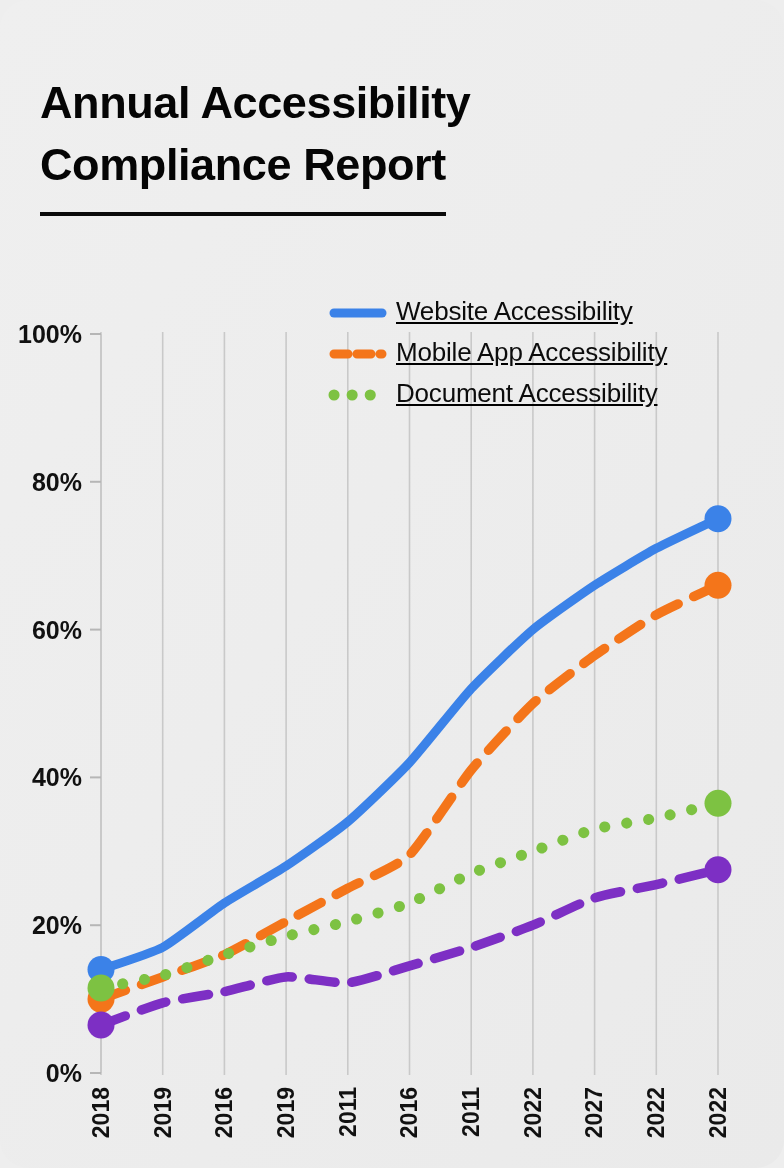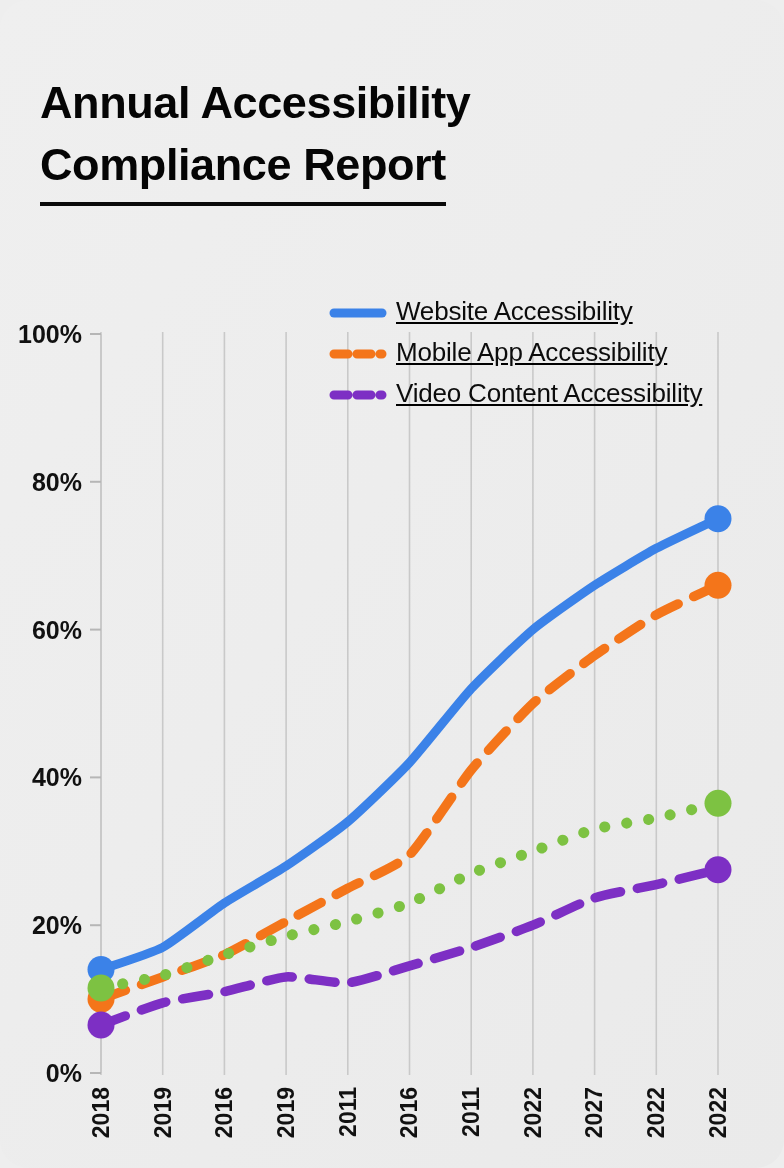--- a/index.html
+++ b/index.html
@@ -33,21 +33,21 @@
     font-size: 45px;
     font-weight: 700;
     line-height: 1.38;
     color: #050505;
     letter-spacing: -0.4px;
     white-space: nowrap;
   }
   #title-line-2 {
     display: inline-block;
     border-bottom: 4px solid #0a0a0a;
-    padding-bottom: 6px;
+    padding-bottom: 16px;
   }
 
   
   #plot-svg {
     position: absolute;
     left: 0;
     top: 0;
   }
 
   .ytick-label {
@@ -194,20 +194,20 @@
         <span class="legend-swatch">
           <svg width="52" height="12">
             <line x1="2" y1="6" x2="50" y2="6" stroke="#f4751a" stroke-width="9" stroke-linecap="round" stroke-dasharray="14 9"></line>
           </svg>
         </span>
         <span class="legend-label">Mobile App Accessibility</span>
       </div>
       <div class="legend-row">
         <span class="legend-swatch">
           <svg width="52" height="12">
-            <line x1="2" y1="6" x2="50" y2="6" stroke="#7d2fc4" stroke-width="9" stroke-linecap="round" stroke-dasharray="14 9"></line>
+            <line x1="2" y1="6" x2="50" y2="6" stroke="#7dc242" stroke-width="11" stroke-linecap="round" stroke-dasharray="0.1 18"></line>
           </svg>
         </span>
-        <span class="legend-label">Video Content Accessibility</span>
+        <span class="legend-label">Document Accessibility</span>
       </div>
     </div>
 
 </div>
 
 </body></html>

